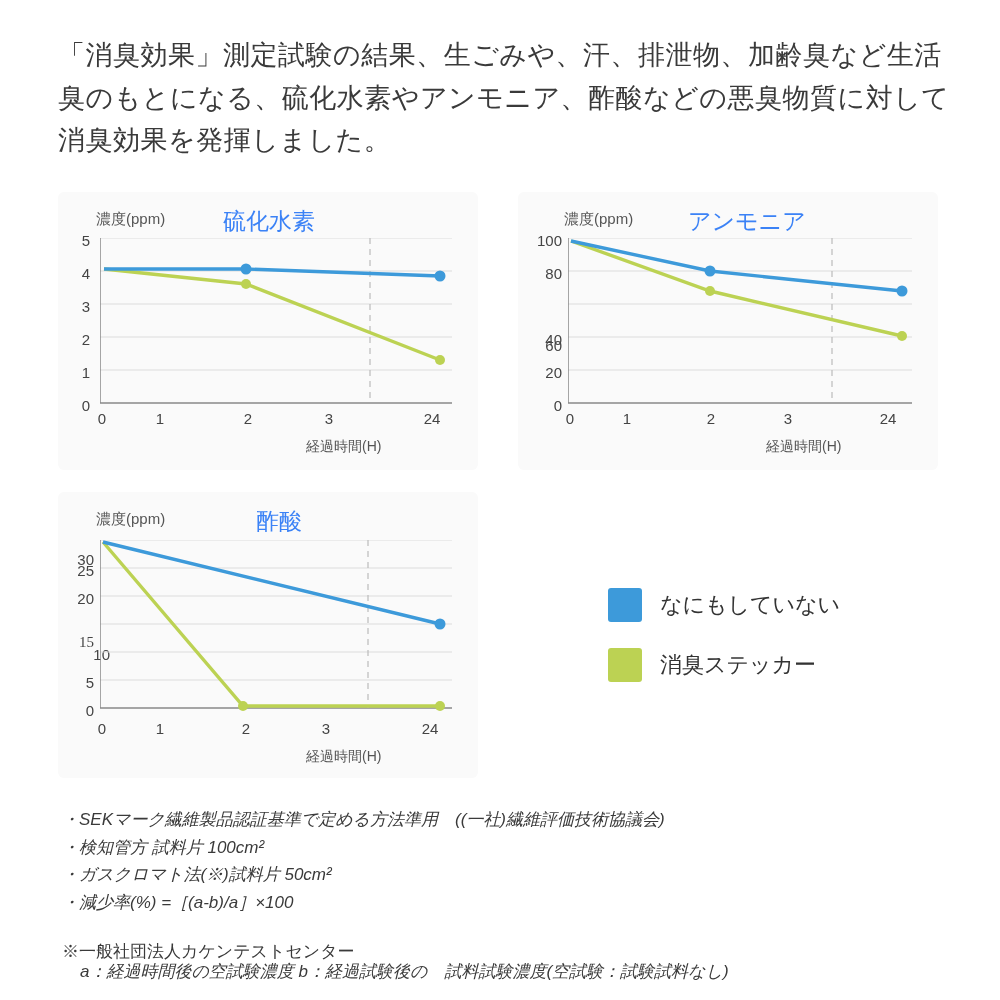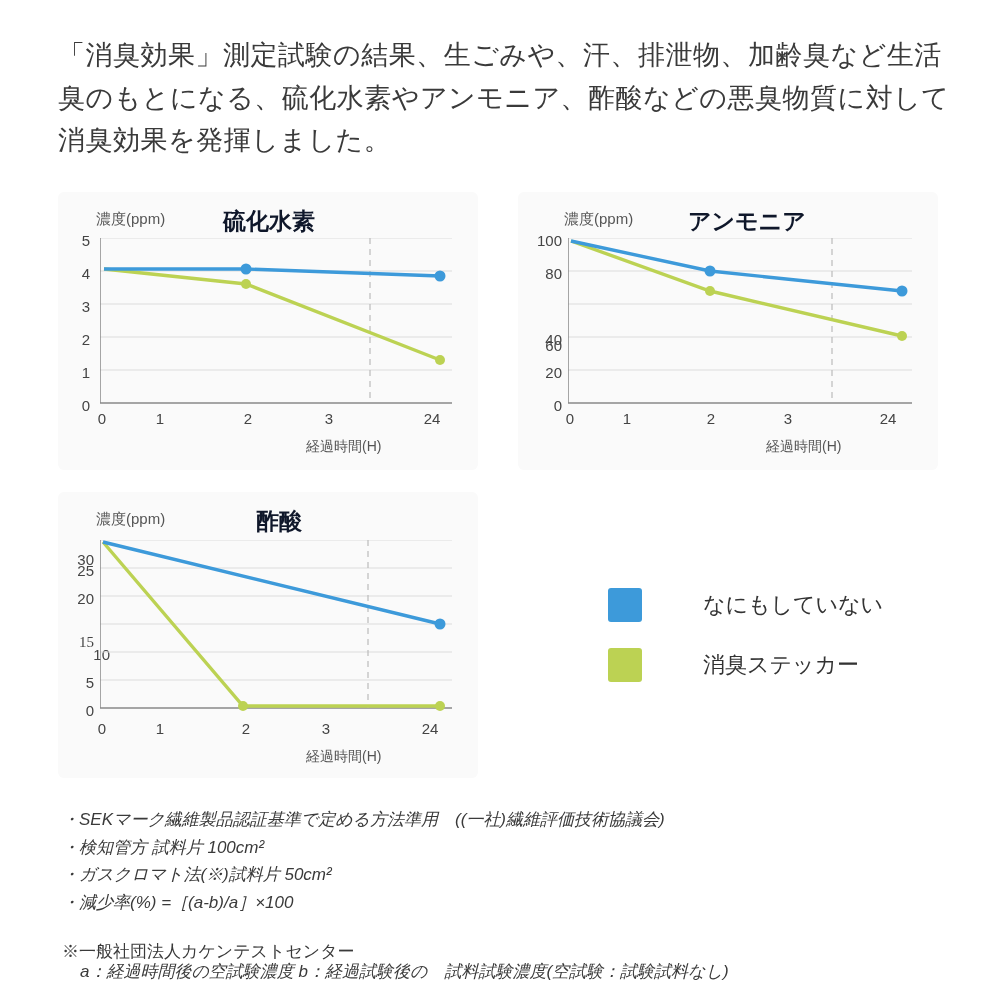--- a/index.html
+++ b/index.html
@@ -46,22 +46,22 @@
 
   .unit-label {
     position: absolute;
     font-size: 15px;
     color: #555;
     white-space: nowrap;
   }
   .chart-title {
     position: absolute;
     font-size: 23px;
-    font-weight: bold;
-    color: #0f172a;
+    font-weight: normal;
+    color: #3b82f6;
     white-space: nowrap;
   }
   .x-axis-label {
     position: absolute;
     font-size: 14px;
     color: #555;
     white-space: nowrap;
   }
   .plot {
     position: absolute;
@@ -83,21 +83,20 @@
   
   .legend {
     position: absolute;
     left: 608px;
     top: 588px;
   }
   .legend-row {
     display: flex;
     align-items: center;
     margin-bottom: 26px;
-    gap: 43px;
   }
   .legend-swatch {
     width: 34px;
     height: 34px;
     border-radius: 3px;
     margin-right: 18px;
   }
   .legend-text {
     font-size: 22px;
     color: #333;

